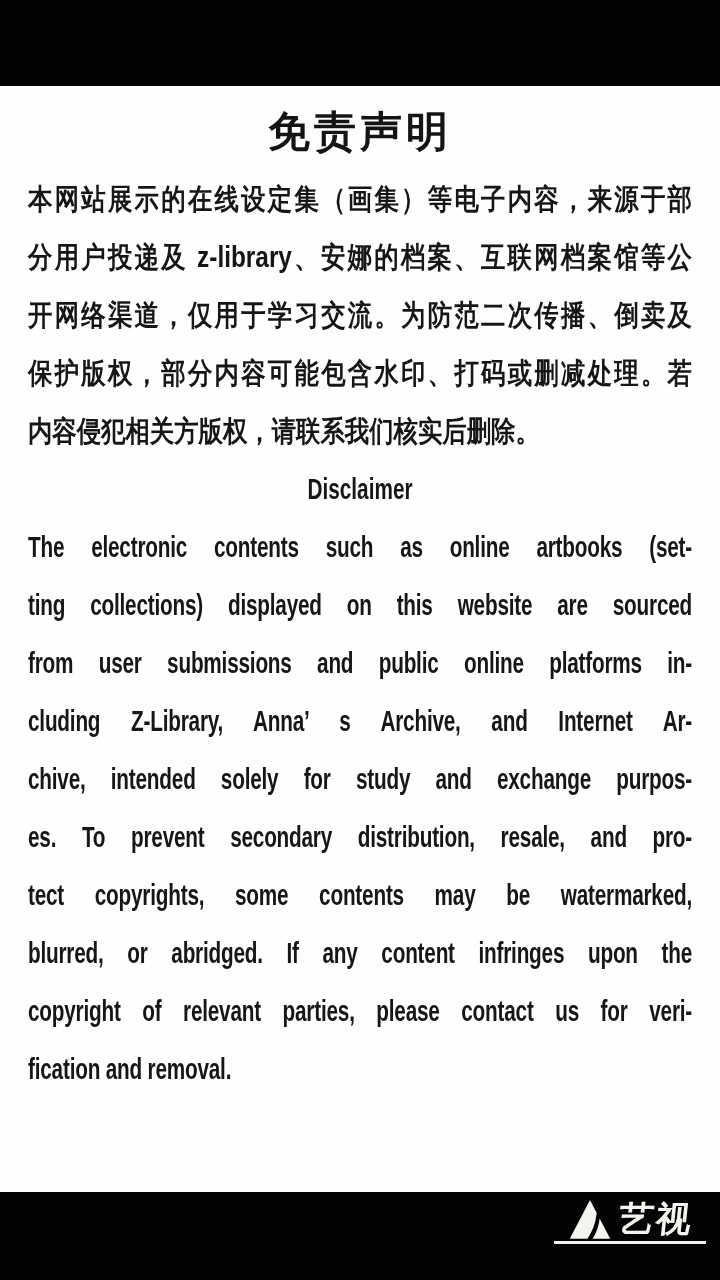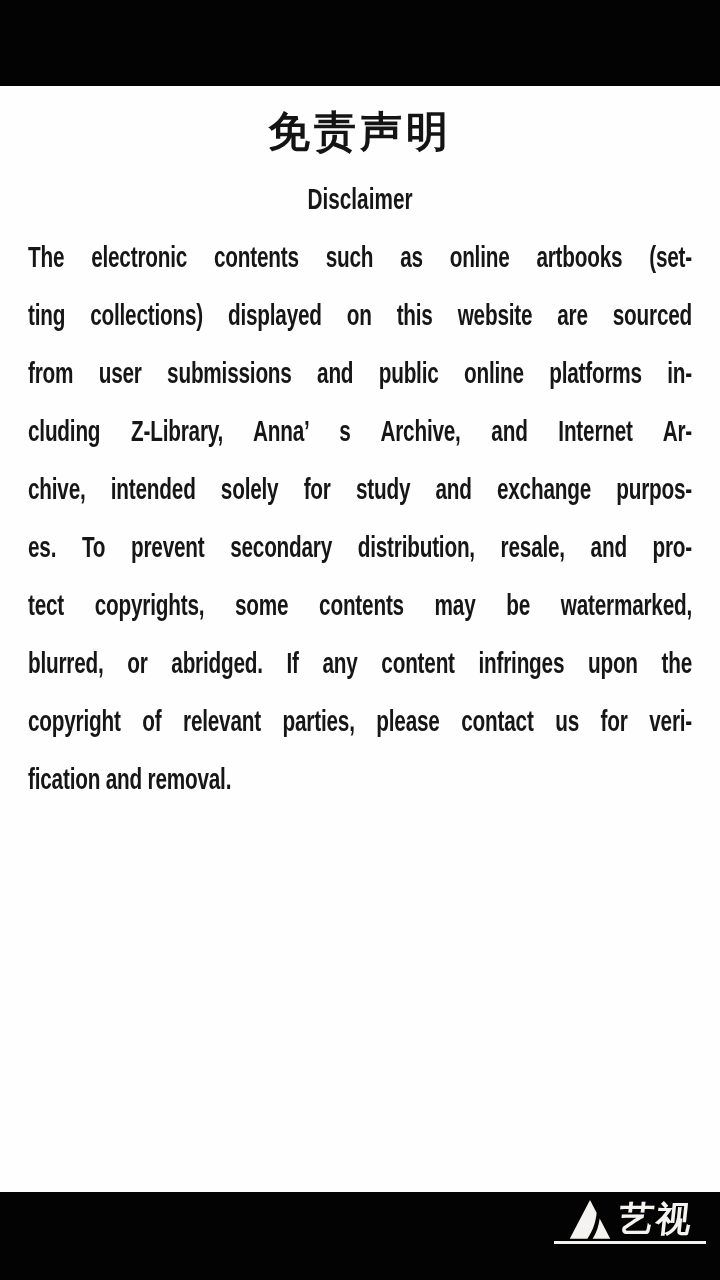--- a/index.html
+++ b/index.html
@@ -127,20 +127,27 @@
 </head>
 <body>
 
 <div class="screen">
 
   <div class="bar top"></div>
 
   <div class="panel">
     <div class="page-title">免责声明</div>
 
+    <div>
+      <div class="cn-line">本网站展示的在线设定集（画集）等电子内容，来源于部</div>
+      <div class="cn-line">分用户投递及 z-library、安娜的档案、互联网档案馆等公</div>
+      <div class="cn-line">开网络渠道，仅用于学习交流。为防范二次传播、倒卖及</div>
+      <div class="cn-line">保护版权，部分内容可能包含水印、打码或删减处理。若</div>
+      <div class="cn-line last">内容侵犯相关方版权，请联系我们核实后删除。</div>
+    </div>
 
     <div class="en-heading">Disclaimer</div>
 
     <div>
       <div class="en-line">The electronic contents such as online artbooks (set-</div>
       <div class="en-line">ting collections) displayed on this website are sourced</div>
       <div class="en-line">from user submissions and public online platforms in-</div>
       <div class="en-line">cluding Z-Library, Anna’ s Archive, and Internet Ar-</div>
       <div class="en-line">chive, intended solely for study and exchange purpos-</div>
       <div class="en-line">es. To prevent secondary distribution, resale, and pro-</div>

